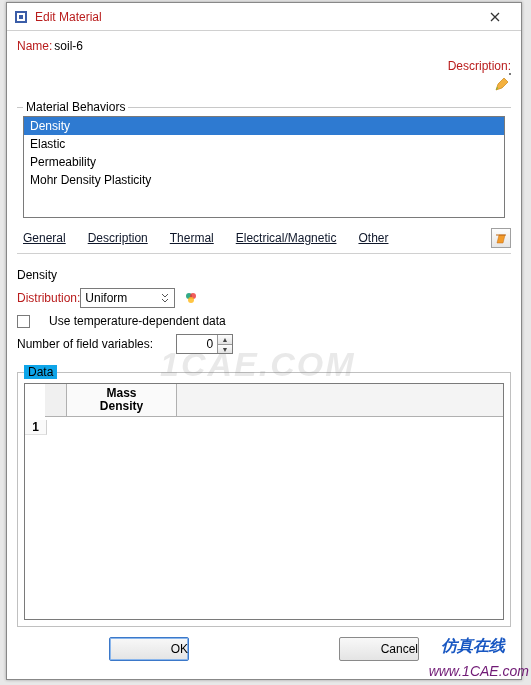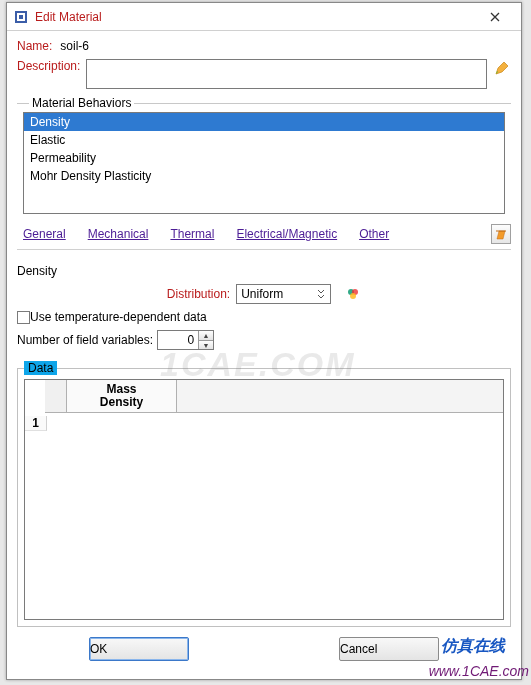--- a/index.html
+++ b/index.html
@@ -45,22 +45,22 @@
   }
   .body {
     flex: 1;
     padding: 8px 10px;
     display: flex;
     flex-direction: column;
     overflow: hidden;
   }
   .row { display: flex; align-items: center; margin-bottom: 6px; }
   .label { color: #b91c1c; }
-  .name-val { margin-left: 8px; }
-  .desc-row { align-items: flex-start; }
+  .name-val { margin-left: 2px; }
+  .desc-row { align-items: flex-end; flex-direction: column; }
   .desc-input {
     flex: 1;
     margin-left: 6px;
     height: 30px;
     border: 1px solid #7a7a7a;
     background:#fff;
   }
   .pencil-icon {
     width: 18px; height: 18px;
     margin-left: 6px;
@@ -86,47 +86,47 @@
   .tabbar {
     display: flex;
     align-items: center;
     margin-top: 8px;
     gap: 0;
     border-bottom: 1px solid transparent;
   }
   .tab {
     padding: 3px 6px;
     margin-right: 10px;
-    color: #4c1d95;
+    color: #0f172a;
     cursor: default;
   }
   .tab .ul { text-decoration: underline; }
   .tab-spacer { flex:1; }
   .delete-btn {
     width: 20px; height: 20px;
     border: 1px solid #a0a0a0;
     background: linear-gradient(#fdfdfd,#e6e6e6);
     display:flex;align-items:center;justify-content:center;
   }
   .section-title {
     margin: 10px 0 6px 0;
   }
-  .dist-row { display:flex; align-items:center; gap:6px; margin-bottom:6px;justify-content:center;}
+  .dist-row { display:flex; align-items:center; margin-bottom:6px;}
   .dist-select {
     border: 1px solid #7a7a7a;
     height: 20px; width: 95px;
     display: flex; align-items: center; justify-content: space-between;
     padding: 0 3px 0 4px;
     background: #fff;
   }
   .chevron {
     width:12px;height:12px;display:flex;align-items:center;justify-content:center;color:#555;
   }
   .color-icon { width:16px;height:16px; margin-left:8px;}
-  .chk-row { display:flex; align-items:center; gap:0; margin-bottom:6px;}
+  .chk-row { display:flex; align-items:center; gap:19px; margin-bottom:6px;}
   .chk {
     width:13px;height:13px;border:1px solid #7a7a7a;background:#fff;
   }
   .spin {
     display:inline-flex;
     border:1px solid #7a7a7a;
     height:20px;
     align-items:stretch;
     background:#fff;
     margin-left:4px;
@@ -167,24 +167,24 @@
   .grow { display:flex; height:20px; align-items:center; }
   .gidx { width:22px; text-align:center; font-weight:bold; border-right:1px solid #d0d0d0;
     background:#fafafa; border-bottom:1px solid #e0e0e0;}
   .gcell { width:110px; text-align:center; border-right:1px solid #e0e0e0;
     border-bottom:1px solid #e0e0e0; height:20px; line-height:20px;}
   .buttons {
     display:flex; justify-content:center; gap:150px; padding:10px;
     align-items:center;
   }
   .btn {
-    width:100px; height:24px;
+    width:80px; height:24px;
     border:1px solid #8a8a8a;
     background: linear-gradient(#f8f8f8,#e4e4e4);
-    text-align:left; line-height:22px;
+    text-align:right; line-height:22px;
     border-radius:2px;
   }
   .btn.primary { border:1px solid #3b78c9; box-shadow: inset 0 0 0 1px #8ab6ec;}
   .watermark {
     position:absolute;
     font-style: italic;
     color: rgba(120,120,120,0.16);
     font-size: 34px;
     font-weight: bold;
     letter-spacing: 2px;
@@ -194,21 +194,21 @@
   .wm-red { position:absolute; right:2px; bottom:6px; font-style:italic; font-size:14px; color:#701a75; pointer-events:none;}
   .wm-blue{ position:absolute; right:26px; bottom:28px; font-size:16px; color:#1857c2; font-weight:bold; font-style:italic; pointer-events:none;}
   .hline { height:1px; background:#d0d0d0; margin:4px 0;}
   .group-border{
     border:1px solid #c8c8c8;
     position:relative;
     padding:8px 6px 2px 6px;
     margin-top:8px;
   }
   .group-border .gtitle{
-    position:absolute; top:-8px; left:12px; background:#fff; padding:0 3px; font-size:12px;
+    position:absolute; top:-8px; left:6px; background:#fff; padding:0 3px; font-size:12px;
   }
 </style>
 </head>
 <body>
 
 <div class="dialog">
   <div class="titlebar">
     <span class="title-icon">
       <svg width="14" height="14" viewBox="0 0 14 14">
         <rect x="1" y="1" width="12" height="12" fill="#3b5da8"></rect>
@@ -247,21 +247,21 @@
       <div class="behav-list">
         <div class="behav-item selected">Density</div>
         <div class="behav-item">Elastic</div>
         <div class="behav-item">Permeability</div>
         <div class="behav-item">Mohr Density Plasticity</div>
       </div>
     </div>
 
     <div class="tabbar">
       <span class="tab"><span class="ul">General</span></span>
-      <span class="tab"><span class="ul">Mechanical</span></span>
+      <span class="tab"><span class="ul">Description</span></span>
       <span class="tab"><span class="ul">Thermal</span></span>
       <span class="tab"><span class="ul">Electrical/Magnetic</span></span>
       <span class="tab"><span class="ul">Other</span></span>
       <span class="tab-spacer"></span>
       <div class="delete-btn">
         <svg width="12" height="12" viewBox="0 0 12 12">
           <path d="M2 11 L4 3 L10 3 L8 11 Z" fill="#f39b2a" stroke="#c06a14" stroke-width="0.5"></path>
           <path d="M1 3 H11" stroke="#c06a14" stroke-width="1"></path>
         </svg>
       </div>

